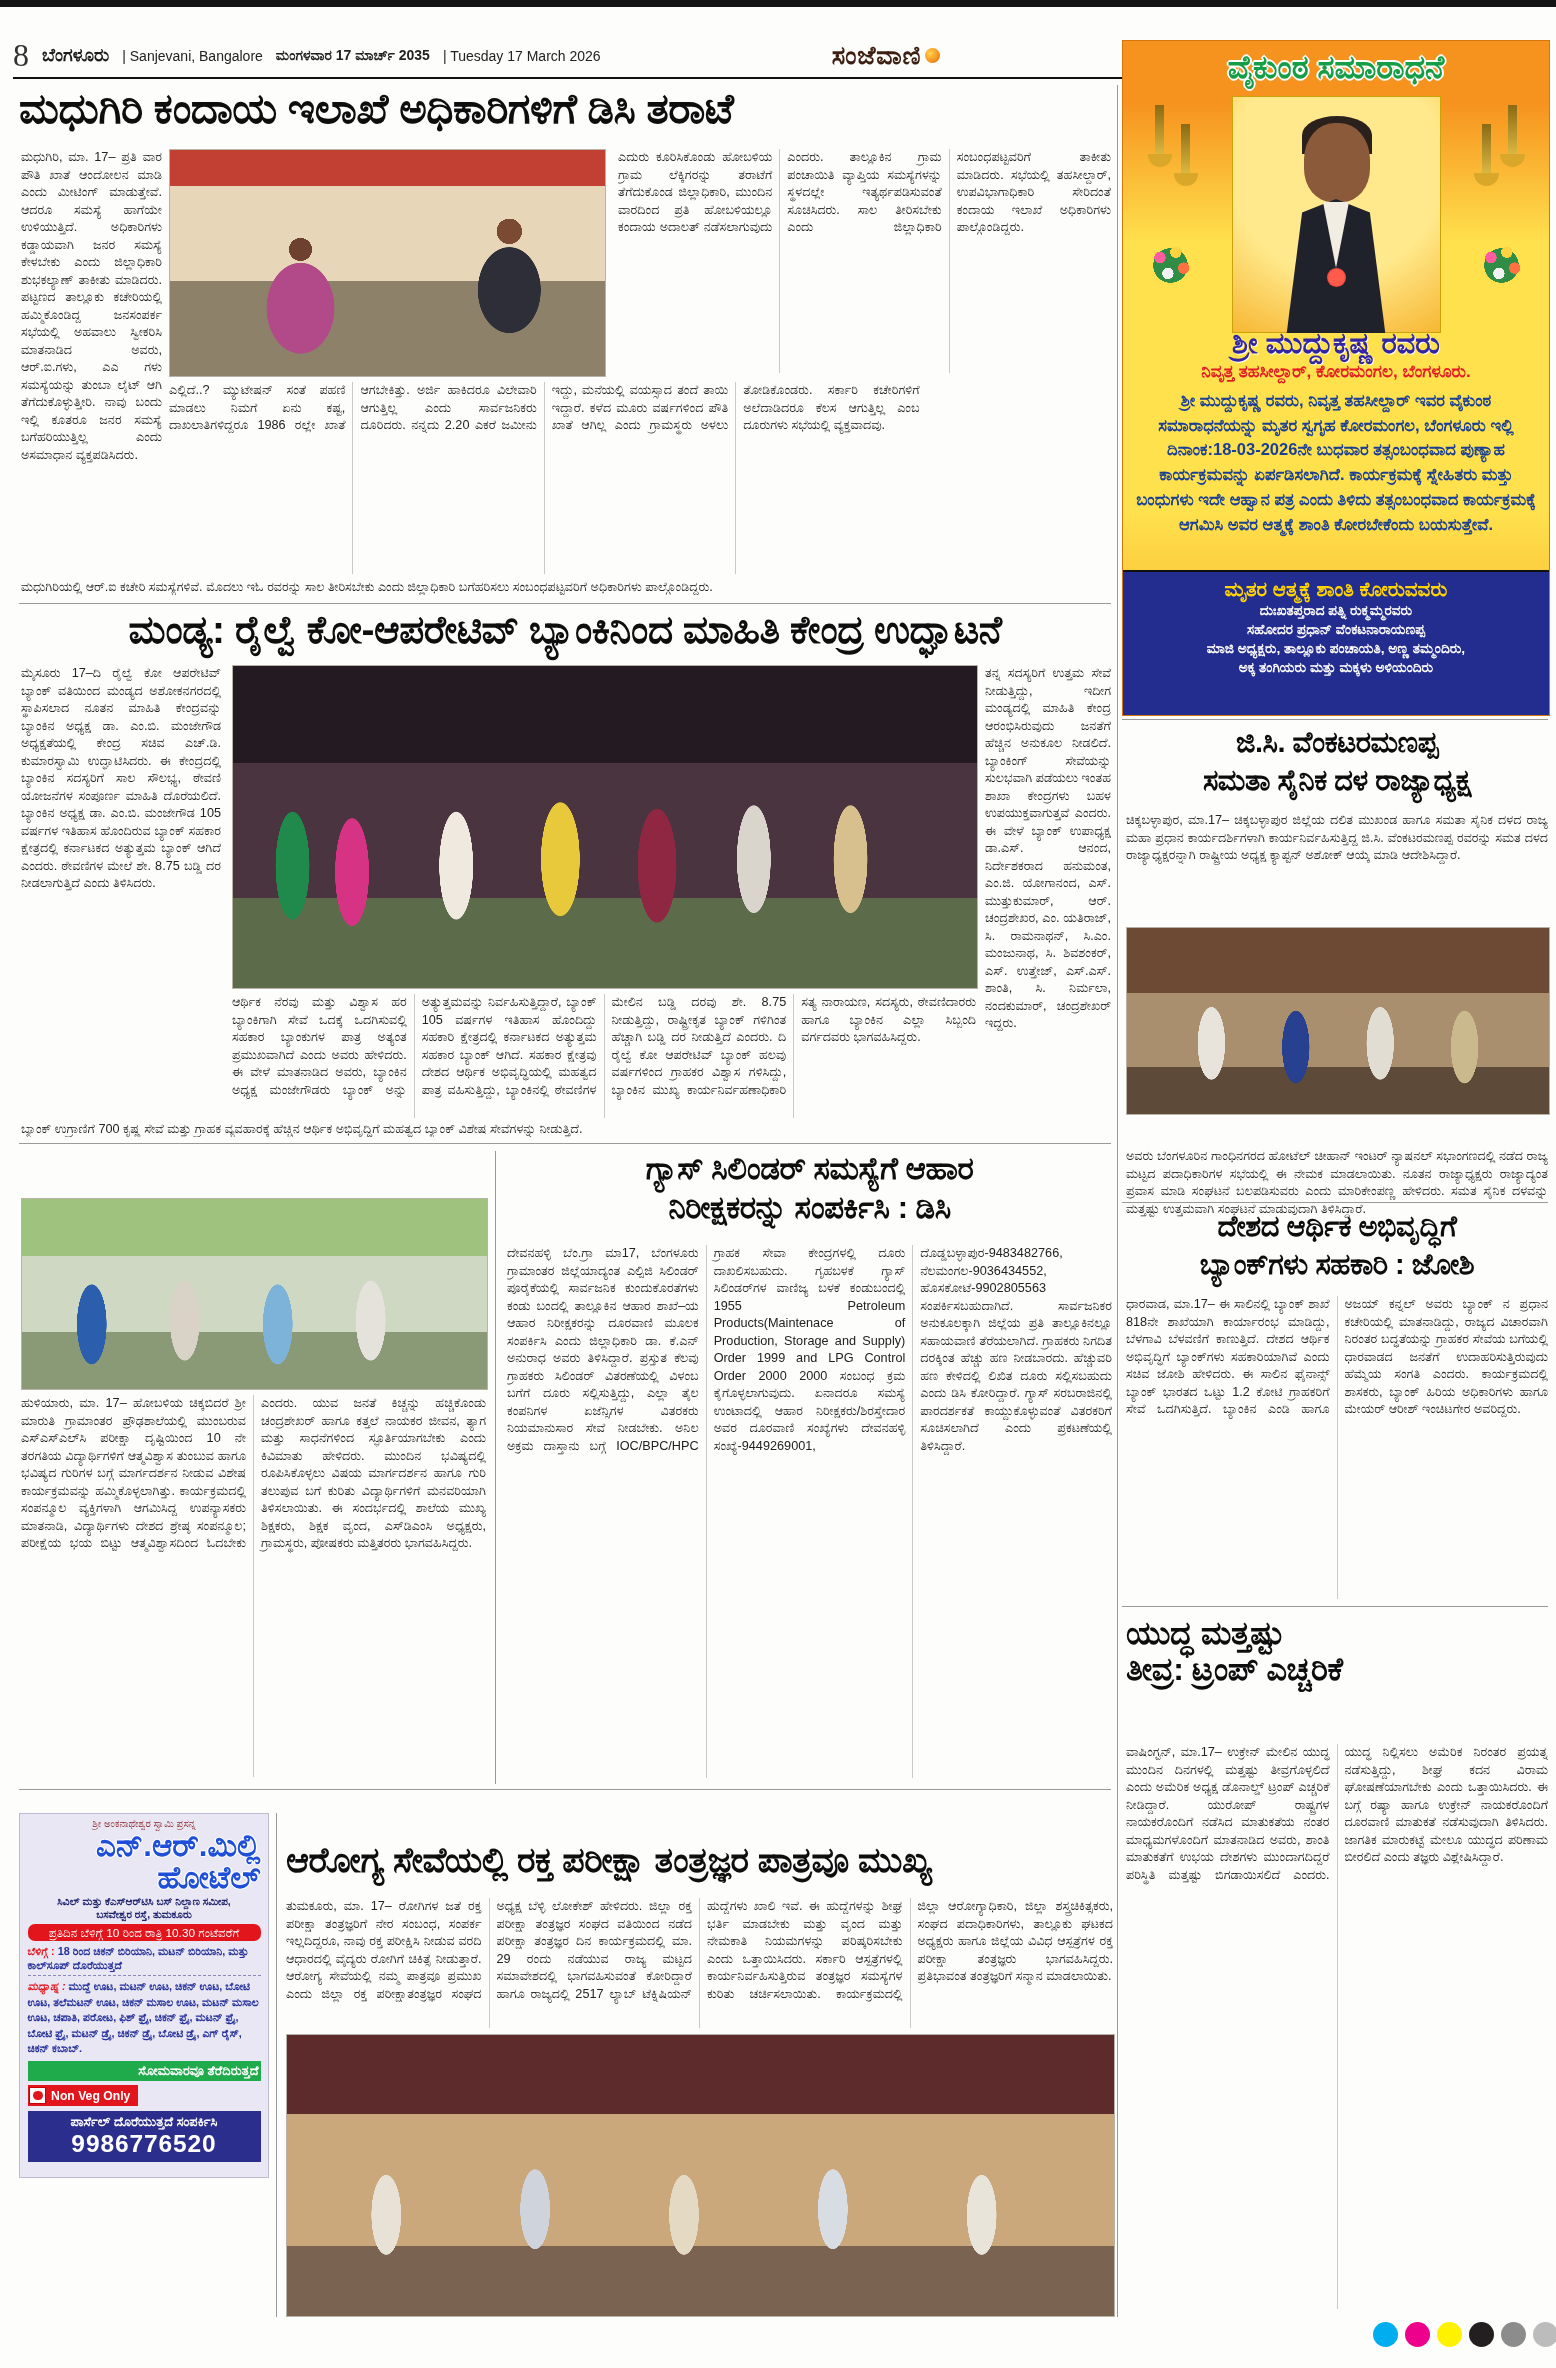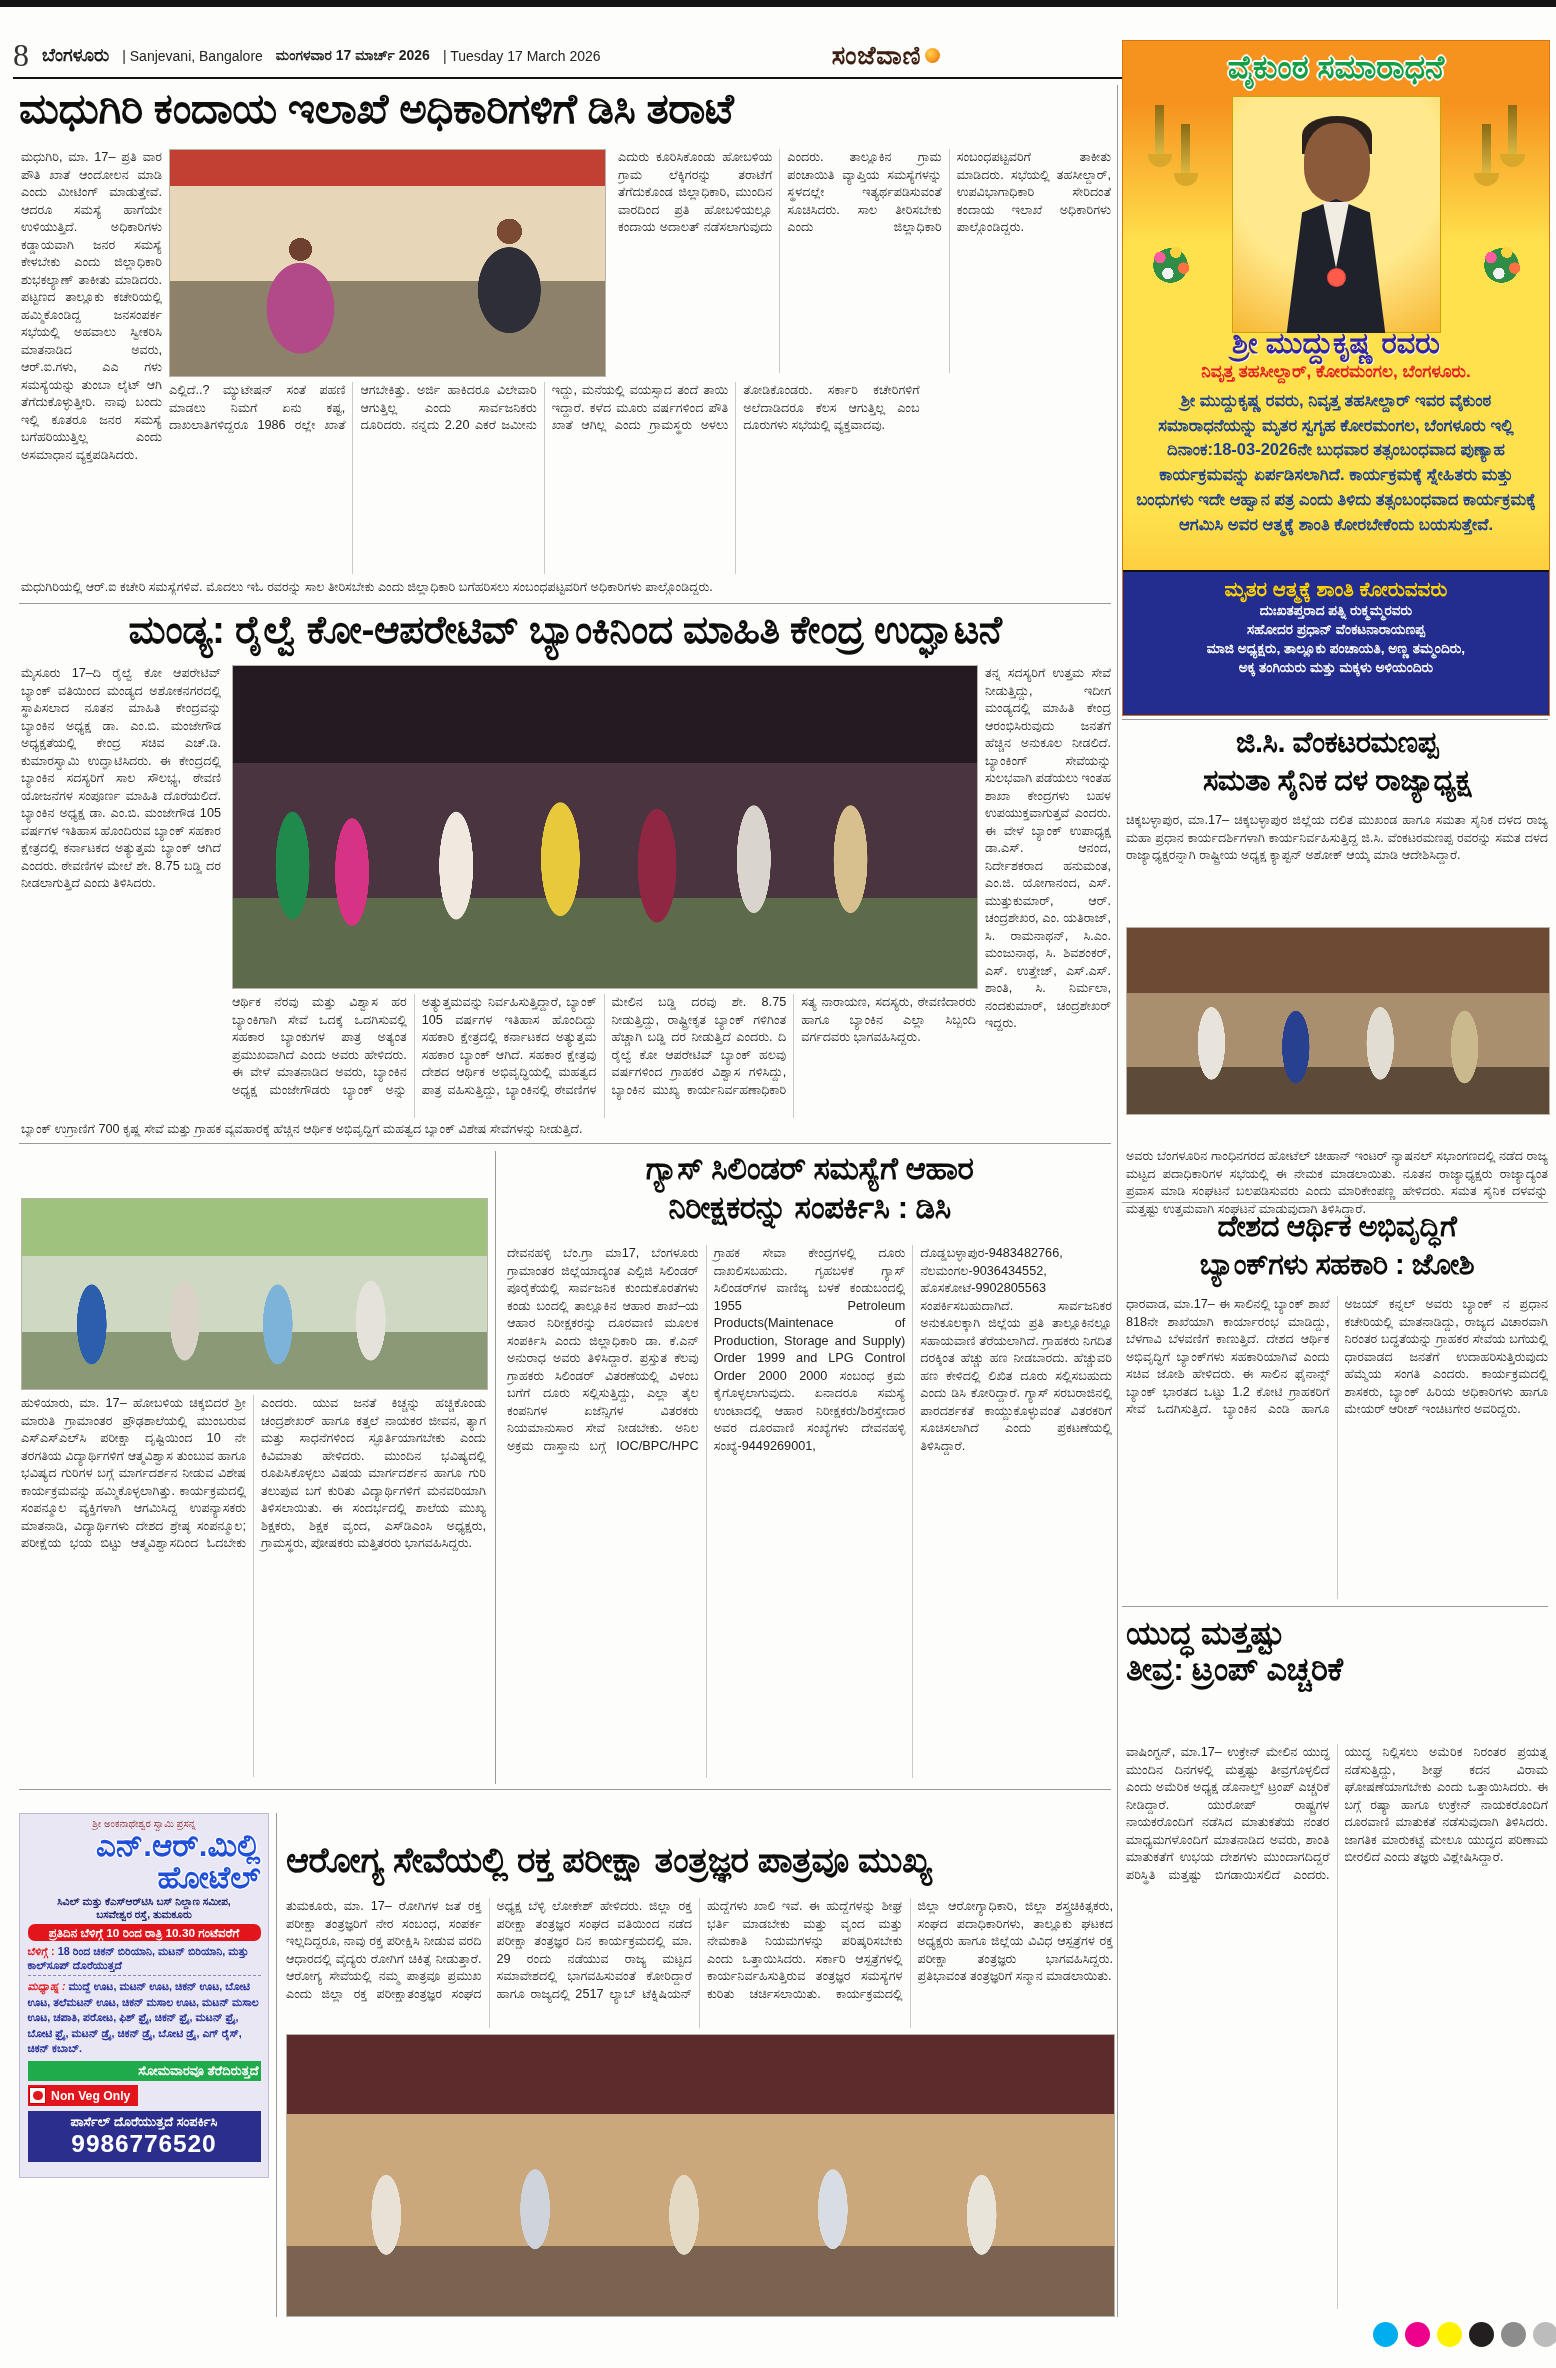--- a/index.html
+++ b/index.html
@@ -103,21 +103,21 @@
 
   
   .rrh{font-weight:800;font-size:29px;line-height:1.1;color:#0d0d0d;text-align:center;letter-spacing:-0.5px;}
 
   
   .ad2{left:19px;top:1813px;width:250px;height:365px;background:#e9e7f4;border:0.9px solid #bdbad2;padding:3.8px 7.5px;box-sizing:border-box;}
   .ad2 .tiny{font-size:10px;color:#8a2424;text-align:center;}
   .ad2 .title{font-size:31px;font-weight:800;color:#1f4fd8;text-align:right;line-height:1.05;
       text-shadow:-1.4px 0 #fff,1.4px 0 #fff,0 -1.4px #fff,0 1.4px #fff;}
   .ad2 .addr{font-size:10.4px;color:#20246e;text-align:center;font-weight:700;line-height:1.25;}
-  .ad2 .redband{margin-top:2.8px;background:#e3151c;color:#fff;font-weight:700;font-size:11.8px;
+  .ad2 .redband{margin-top:2.8px;background:#e3151c;color:#fff;font-weight:400;font-size:11.8px;
       text-align:center;border-radius:7px;padding:1.9px 1.9px;}
   .ad2 .morn{font-size:10.8px;color:#24309a;font-weight:700;margin-top:2.8px;line-height:1.3;}
   .ad2 .morn b{color:#e3151c;}
   .ad2 .menu{font-size:10.8px;color:#24309a;font-weight:700;border-top:0.9px dashed #8a88b8;margin-top:2.8px;padding-top:2.8px;line-height:1.45;}
   .ad2 .menu b{color:#e3151c;font-style:italic;}
   .ad2 .greenband{background:#1faa4b;color:#fff;font-weight:800;font-size:13px;text-align:right;padding:1.9px;margin-top:3.8px;}
   .ad2 .nonveg{display:inline-flex;align-items:center;gap:4.7px;background:#e3151c;color:#fff;
       font-weight:800;font-size:12.2px;padding:1.9px 7.5px 1.9px 1.9px;margin-top:4.7px;}
   .ad2 .nonveg .sq{width:15px;height:15px;background:#fff;border:1.4px solid #c00;display:flex;align-items:center;justify-content:center;}
   .ad2 .nonveg .ci{width:9.4px;height:9.4px;border-radius:50%;background:#e3151c;}
@@ -133,21 +133,21 @@
 <body>
 
 <div class="page">
 
   <div class="abs topstrip"></div>
 
   <div class="abs hdr">
     <span class="pgnum">8</span>
     <span class="hcity">ಬೆಂಗಳೂರು</span>
     <span class="hsmall">| Sanjevani, Bangalore</span>
-    <span class="hsmall" style="font-weight:bold">ಮಂಗಳವಾರ 17 ಮಾರ್ಚ್ 2026</span>
+    <span class="hsmall" style="font-weight:bold">ಮಂಗಳವಾರ 17 ಮಾರ್ಚ್ 2035</span>
     <span class="hsmall">| Tuesday 17 March 2026</span>
     <span class="hspacer"></span>
     <span class="hlogo">
       <span>ಸಂಜೆವಾಣಿ</span>
       <span class="dot"></span>
     </span>
     <span class="hspacer"></span>
     <span class="hsmall">contact@sanjevani.com</span>
     <span class="hsmall" style="font-weight:bold">ಜಾಹೀರಾತಿಗಾಗಿ ಸಂಪರ್ಕಿಸಿ - 94498 71825</span>
   </div>

